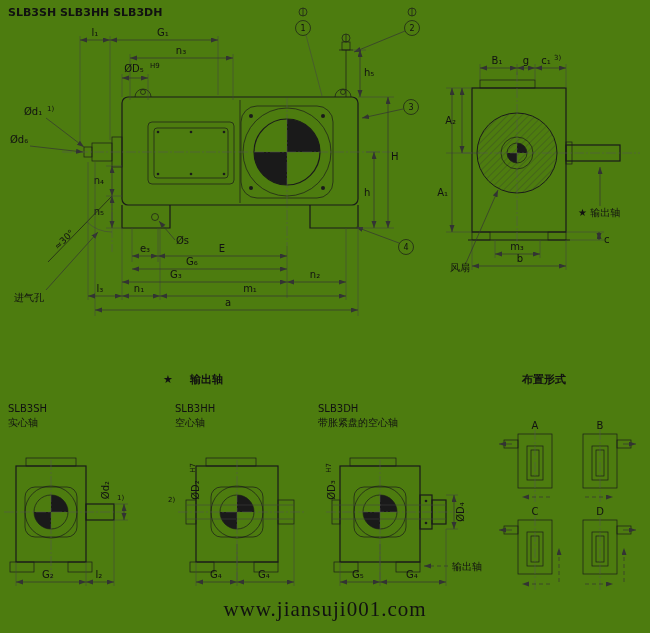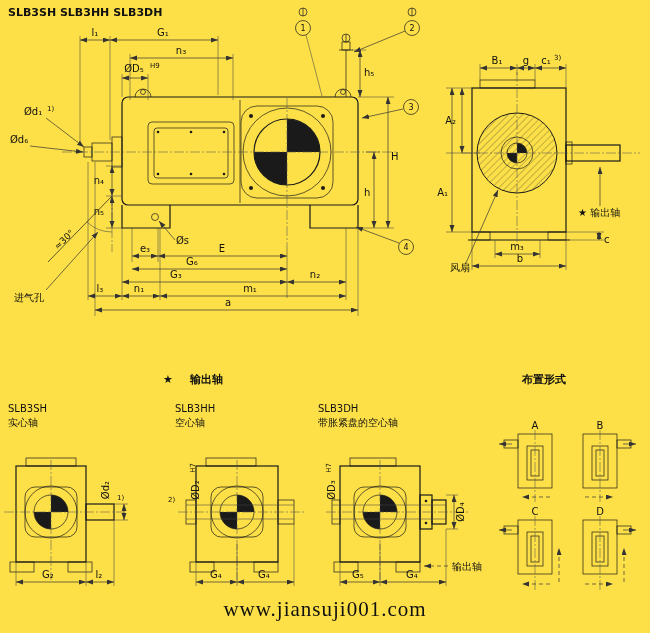--- a/index.html
+++ b/index.html
@@ -1,16 +1,16 @@
 <!DOCTYPE html>
 <html><head>
 <meta charset="utf-8">
 <style>
   html,body{margin:0;padding:0;background:#e8e8e8;}
-  #page{position:relative;width:650px;height:633px;background:#fde047;overflow:hidden;}
+  #page{position:relative;width:650px;height:633px;background:#4d7c0f;overflow:hidden;}
   svg{position:absolute;left:0;top:0;}
   svg text{font-family:"DejaVu Sans","Liberation Sans",sans-serif;font-size:10px;fill:#111;}
   .t7{font-size:7px}.t8{font-size:8px}.t9{font-size:9px}
   .ttl{font-size:11px;font-weight:bold}
   .hdr{font-size:11px}
   .wm{font-family:"Liberation Serif","DejaVu Serif",serif;font-size:21px;letter-spacing:1px}
   .o{stroke:#1a1a1a;stroke-width:1.2;fill:none}
   .t{stroke:#1a1a1a;stroke-width:0.7;fill:none}
   .x{stroke:#444;stroke-width:0.55;fill:none}
   .dim{stroke:#333;stroke-width:0.7;fill:none;marker-start:url(#ma);marker-end:url(#ma)}

